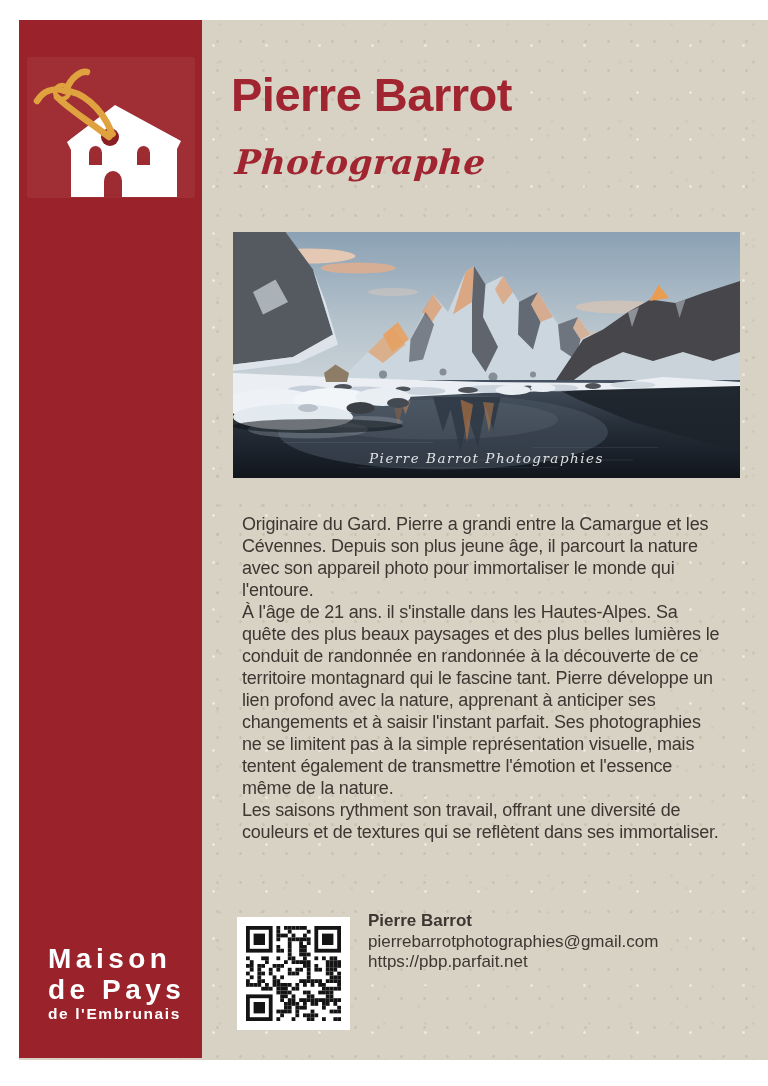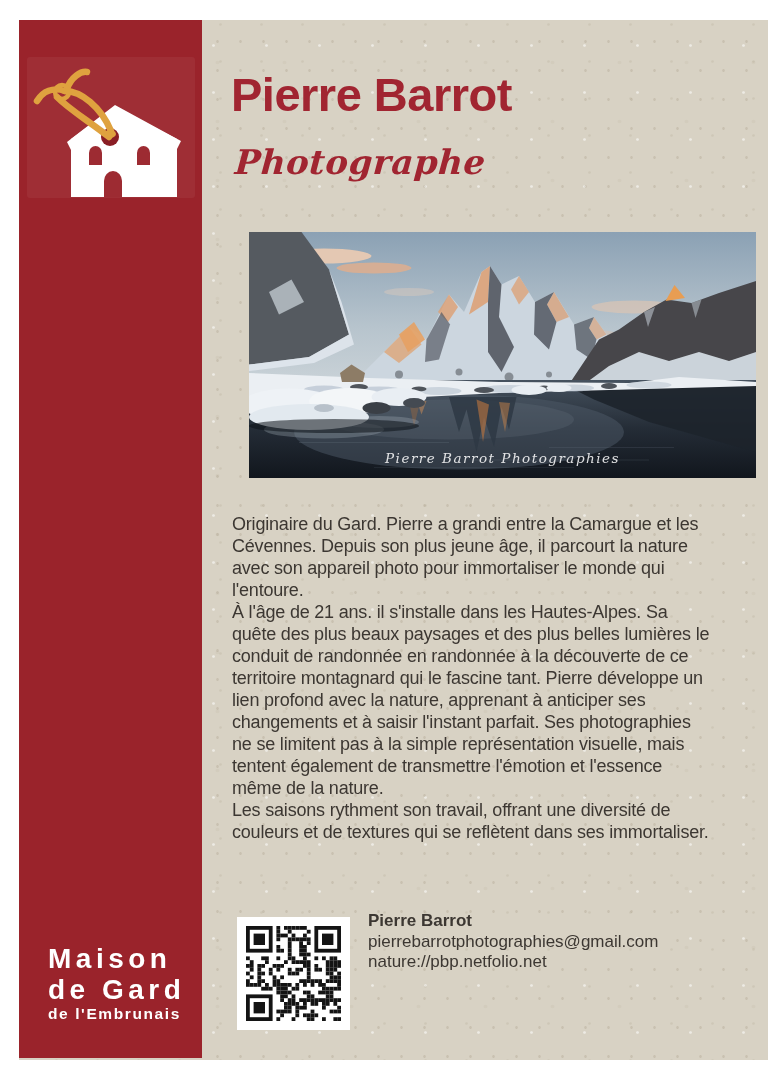--- a/index.html
+++ b/index.html
@@ -35,25 +35,25 @@
   .title{
     position:absolute;left:212px;top:48px;margin:0;
     font-size:47px;font-weight:700;color:#a12531;letter-spacing:-.5px;line-height:1.15;
   }
   .subtitle{
     position:absolute;left:216px;top:122px;
     font-family:cursive,"DejaVu Serif",serif;font-style:italic;font-weight:700;
     font-size:34px;color:#a12531;transform:skewX(-4deg);letter-spacing:.5px;
   }
   .photo{
-    position:absolute;left:214px;top:212px;width:507px;height:246px;overflow:hidden;margin-left:16px;
+    position:absolute;left:214px;top:212px;width:507px;height:246px;overflow:hidden;
   }
   .photo svg{display:block;width:100%;height:100%;}
   .bio{
-    position:absolute;left:213px;top:493px;width:480px;
+    position:absolute;left:223px;top:493px;width:480px;
     font-size:18px;line-height:22px;color:#3c3732;letter-spacing:-.2px;
   }
   .bio p{margin:0;}
   .contact-row{position:absolute;left:218px;top:890px;}
   .qr-box{
     position:absolute;left:0;top:7px;width:95px;height:95px;background:#ffffff;padding:9px;
   }
   .qr-box svg{display:block;width:95px;height:95px;}
   .contact-info{
     position:absolute;left:131px;top:1px;color:#3c3732;font-size:17px;line-height:20.5px;white-space:nowrap;
@@ -84,21 +84,21 @@
           <path d="M82,80 C62,64 44,54 30,40"></path>
           <path d="M38,34 C26,30 16,34 10,44"></path>
           <path d="M40,32 C44,20 54,14 60,15"></path>
         </g>
         <circle cx="35" cy="35" r="7" fill="none" stroke="#dfa23f" stroke-width="4.5"></circle>
         <ellipse cx="83" cy="77" rx="6" ry="4" fill="#dfa23f"></ellipse>
       </svg>
     </div>
     <div class="org">
       <div class="org-line">Maison</div>
-      <div class="org-line">de Gard</div>
+      <div class="org-line">de Pays</div>
       <div class="org-sub">de l'Embrunais</div>
     </div>
   </div>
 
   <h1 class="title">Pierre Barrot</h1>
   <div class="subtitle">Photographe</div>
 
   <div class="photo">
     <svg viewBox="0 0 1014 492" preserveAspectRatio="none">
       <defs>
@@ -436,17 +436,17 @@
           <rect x="76" y="4" width="20" height="20" fill="#ffffff"></rect>
           <rect x="80" y="8" width="12" height="12" fill="#141414"></rect>
           <rect x="0" y="72" width="28" height="28" fill="#141414"></rect>
           <rect x="4" y="76" width="20" height="20" fill="#ffffff"></rect>
           <rect x="8" y="80" width="12" height="12" fill="#141414"></rect>
         </svg>
     </div>
     <div class="contact-info">
       <div class="contact-name">Pierre Barrot</div>
       <div>pierrebarrotphotographies@gmail.com</div>
-      <div>nature://pbp.netfolio.net</div>
+      <div>https://pbp.parfait.net</div>
     </div>
   </div>
 
 </div>
 
 </body></html>

